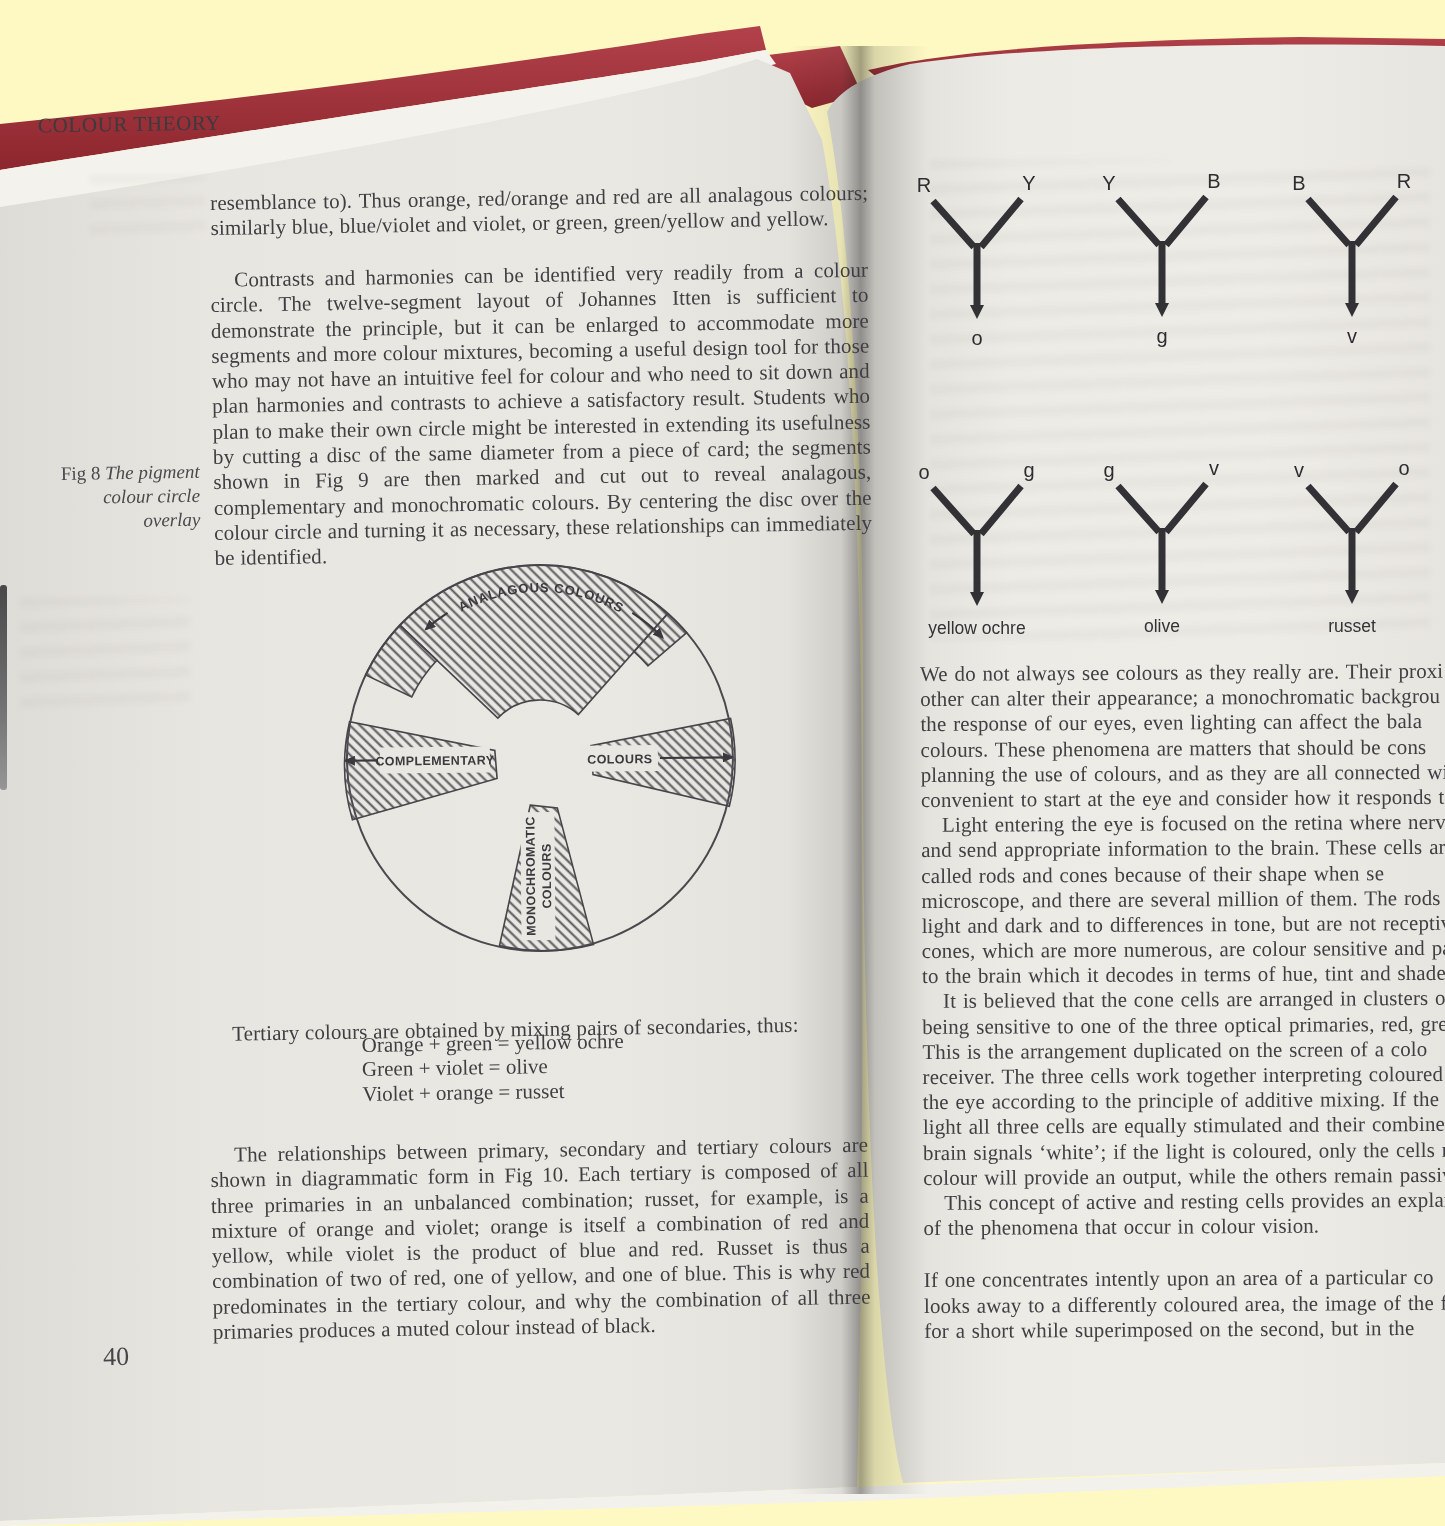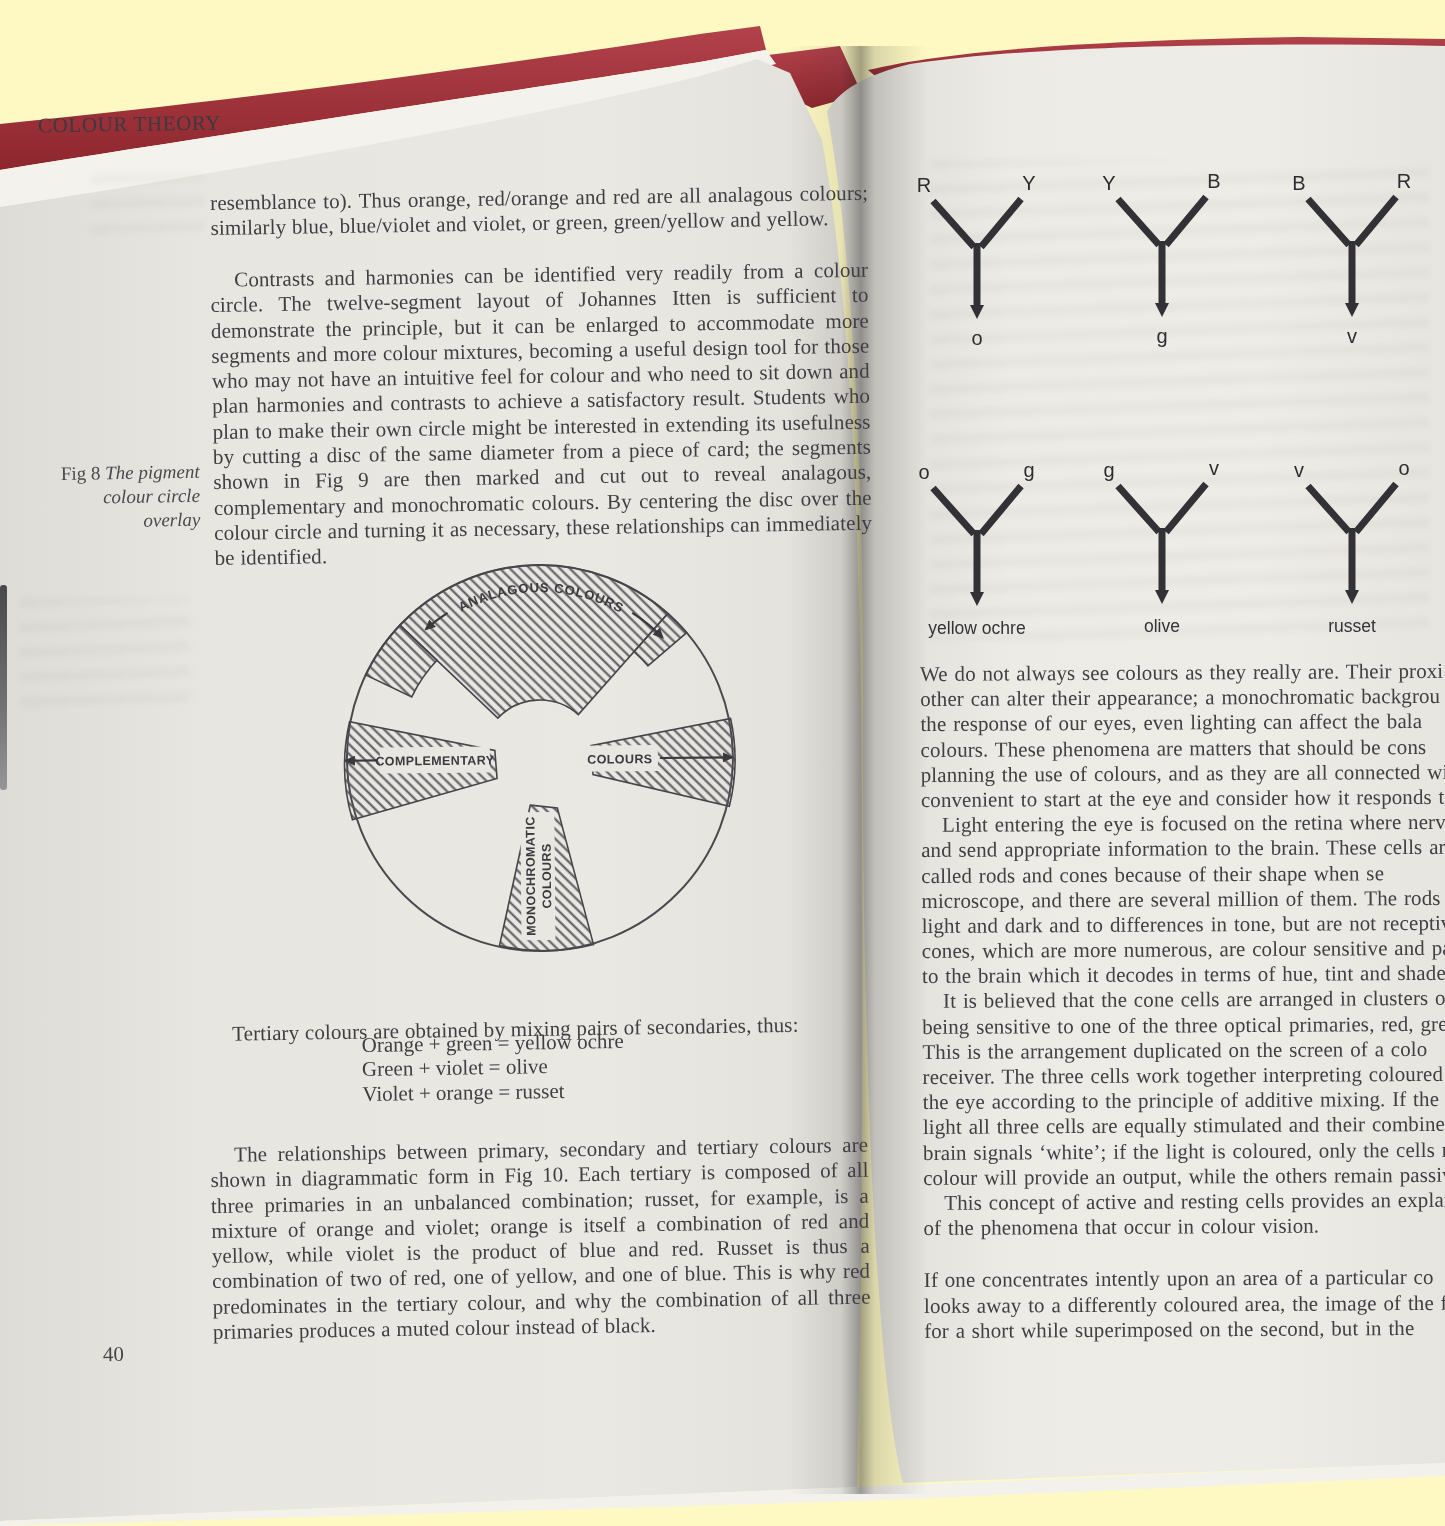--- a/index.html
+++ b/index.html
@@ -12,21 +12,21 @@
   .body-col{left:210px;width:658px;font-size:21px;line-height:25.3px;text-align:justify;
             letter-spacing:.1px;word-spacing:.4px;transform:rotate(-0.9deg);transform-origin:0 0;}
   .p1{top:170px;}
   .p2{top:247px;text-indent:24px;}
   .p3{top:1001px;text-indent:22px;}
   .p4{top:1122px;text-indent:24px;}
   .caption{left:42px;top:461px;width:158px;text-align:right;font-size:19px;line-height:24px;
            color:#4a494d;transform:rotate(-0.9deg);}
   .cap-it{font-style:italic;}
   .equations{left:362px;top:1031px;font-size:21px;line-height:24.3px;transform:rotate(-0.9deg);}
-  .page-num{left:103px;top:1342px;font-size:21px;color:#46454a;transform:rotate(-0.9deg);}
+  .page-num{left:103px;top:1342px;font-size:26px;color:#46454a;transform:rotate(-0.9deg);}
   
   .rp-col{left:920px;top:662px;width:525px;transform:rotate(-0.35deg);transform-origin:0 0;}
   .rline{white-space:nowrap;overflow:visible;font-size:21px;height:25.2px;line-height:25.2px;
          word-spacing:1.4px;letter-spacing:.1px;color:#403f43;}
   .rline.ind{padding-left:21px;}
   .rline.gapb{margin-top:27px;}
   
   .fig-circle{left:330px;top:540px;transform:rotate(-0.5deg);}
   .ydiag{width:150px;height:200px;}
   .yd-letter{font-family:"Liberation Sans",sans-serif;font-size:20px;fill:#2c2c31;}

